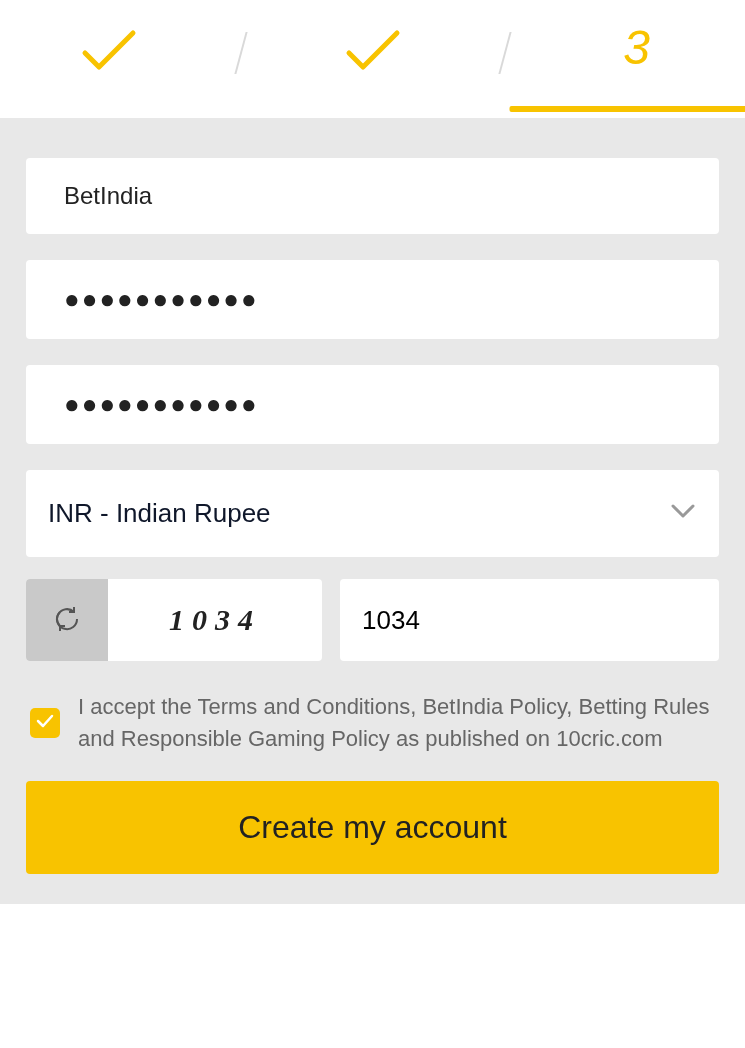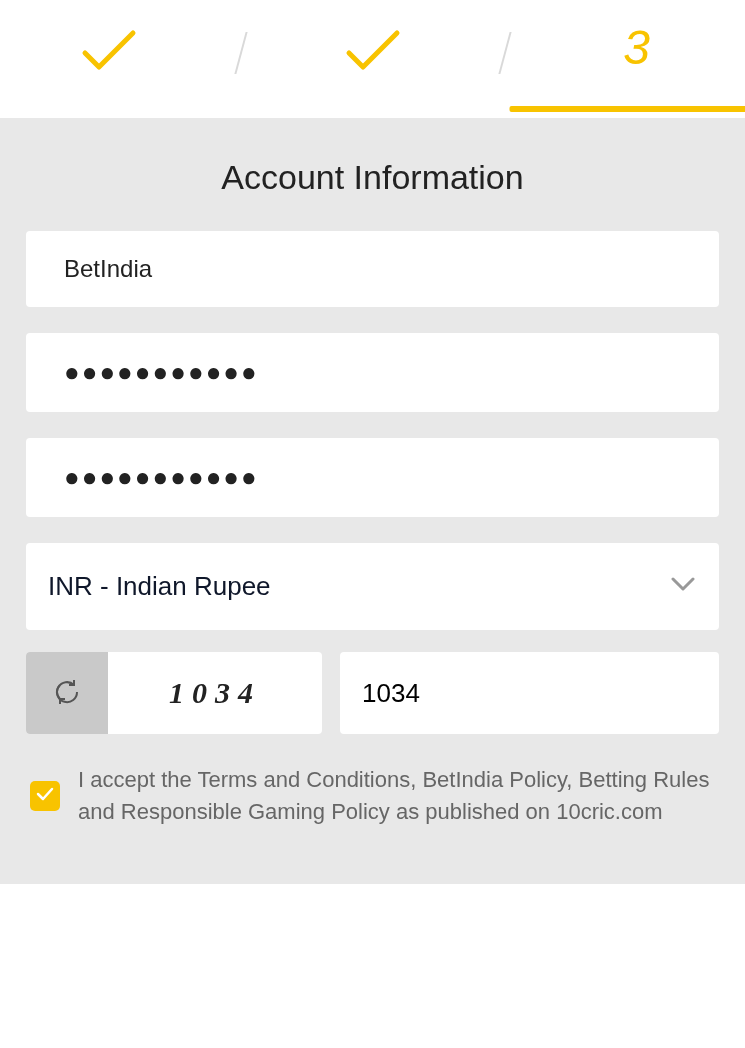--- a/index.html
+++ b/index.html
@@ -202,21 +202,20 @@
       <div class="step-number">3</div>
       <div class="step-active-underline" style="position:absolute;bottom:-30px;left:50%;transform:translateX(-50%);"></div>
     </div>
   </div>
 </div>
 
 <div style="height:28px;background:#fff;"></div>
 
 <div class="form-area">
 
-  <h1 class="page-title">Account Information</h1>
 
   <input class="field" type="text" value="BetIndia" style="">
 
   <input class="field field-password" type="text" value="●●●●●●●●●●●" style="">
 
   <input class="field field-password" type="text" value="●●●●●●●●●●●" style="">
 
   <div class="select-wrap">
     <div class="select-field">INR - Indian Rupee</div>
     <span class="chevron">
@@ -248,14 +247,15 @@
     <div class="checkbox">
       <span>
         <svg width="18" height="14" viewBox="0 0 18 14">
             <path d="M2 7 L7 12 L16 2" stroke="#fff" stroke-width="2.5" fill="none" stroke-linecap="round" stroke-linejoin="round"></path>
           </svg>
       </span>
     </div>
     <div class="terms-text">I accept the Terms and Conditions, BetIndia Policy, Betting Rules and Responsible Gaming Policy as published on 10cric.com</div>
   </div>
 
+  <button class="submit-btn">Create my account</button>
 
 </div>
 
 </body></html>

